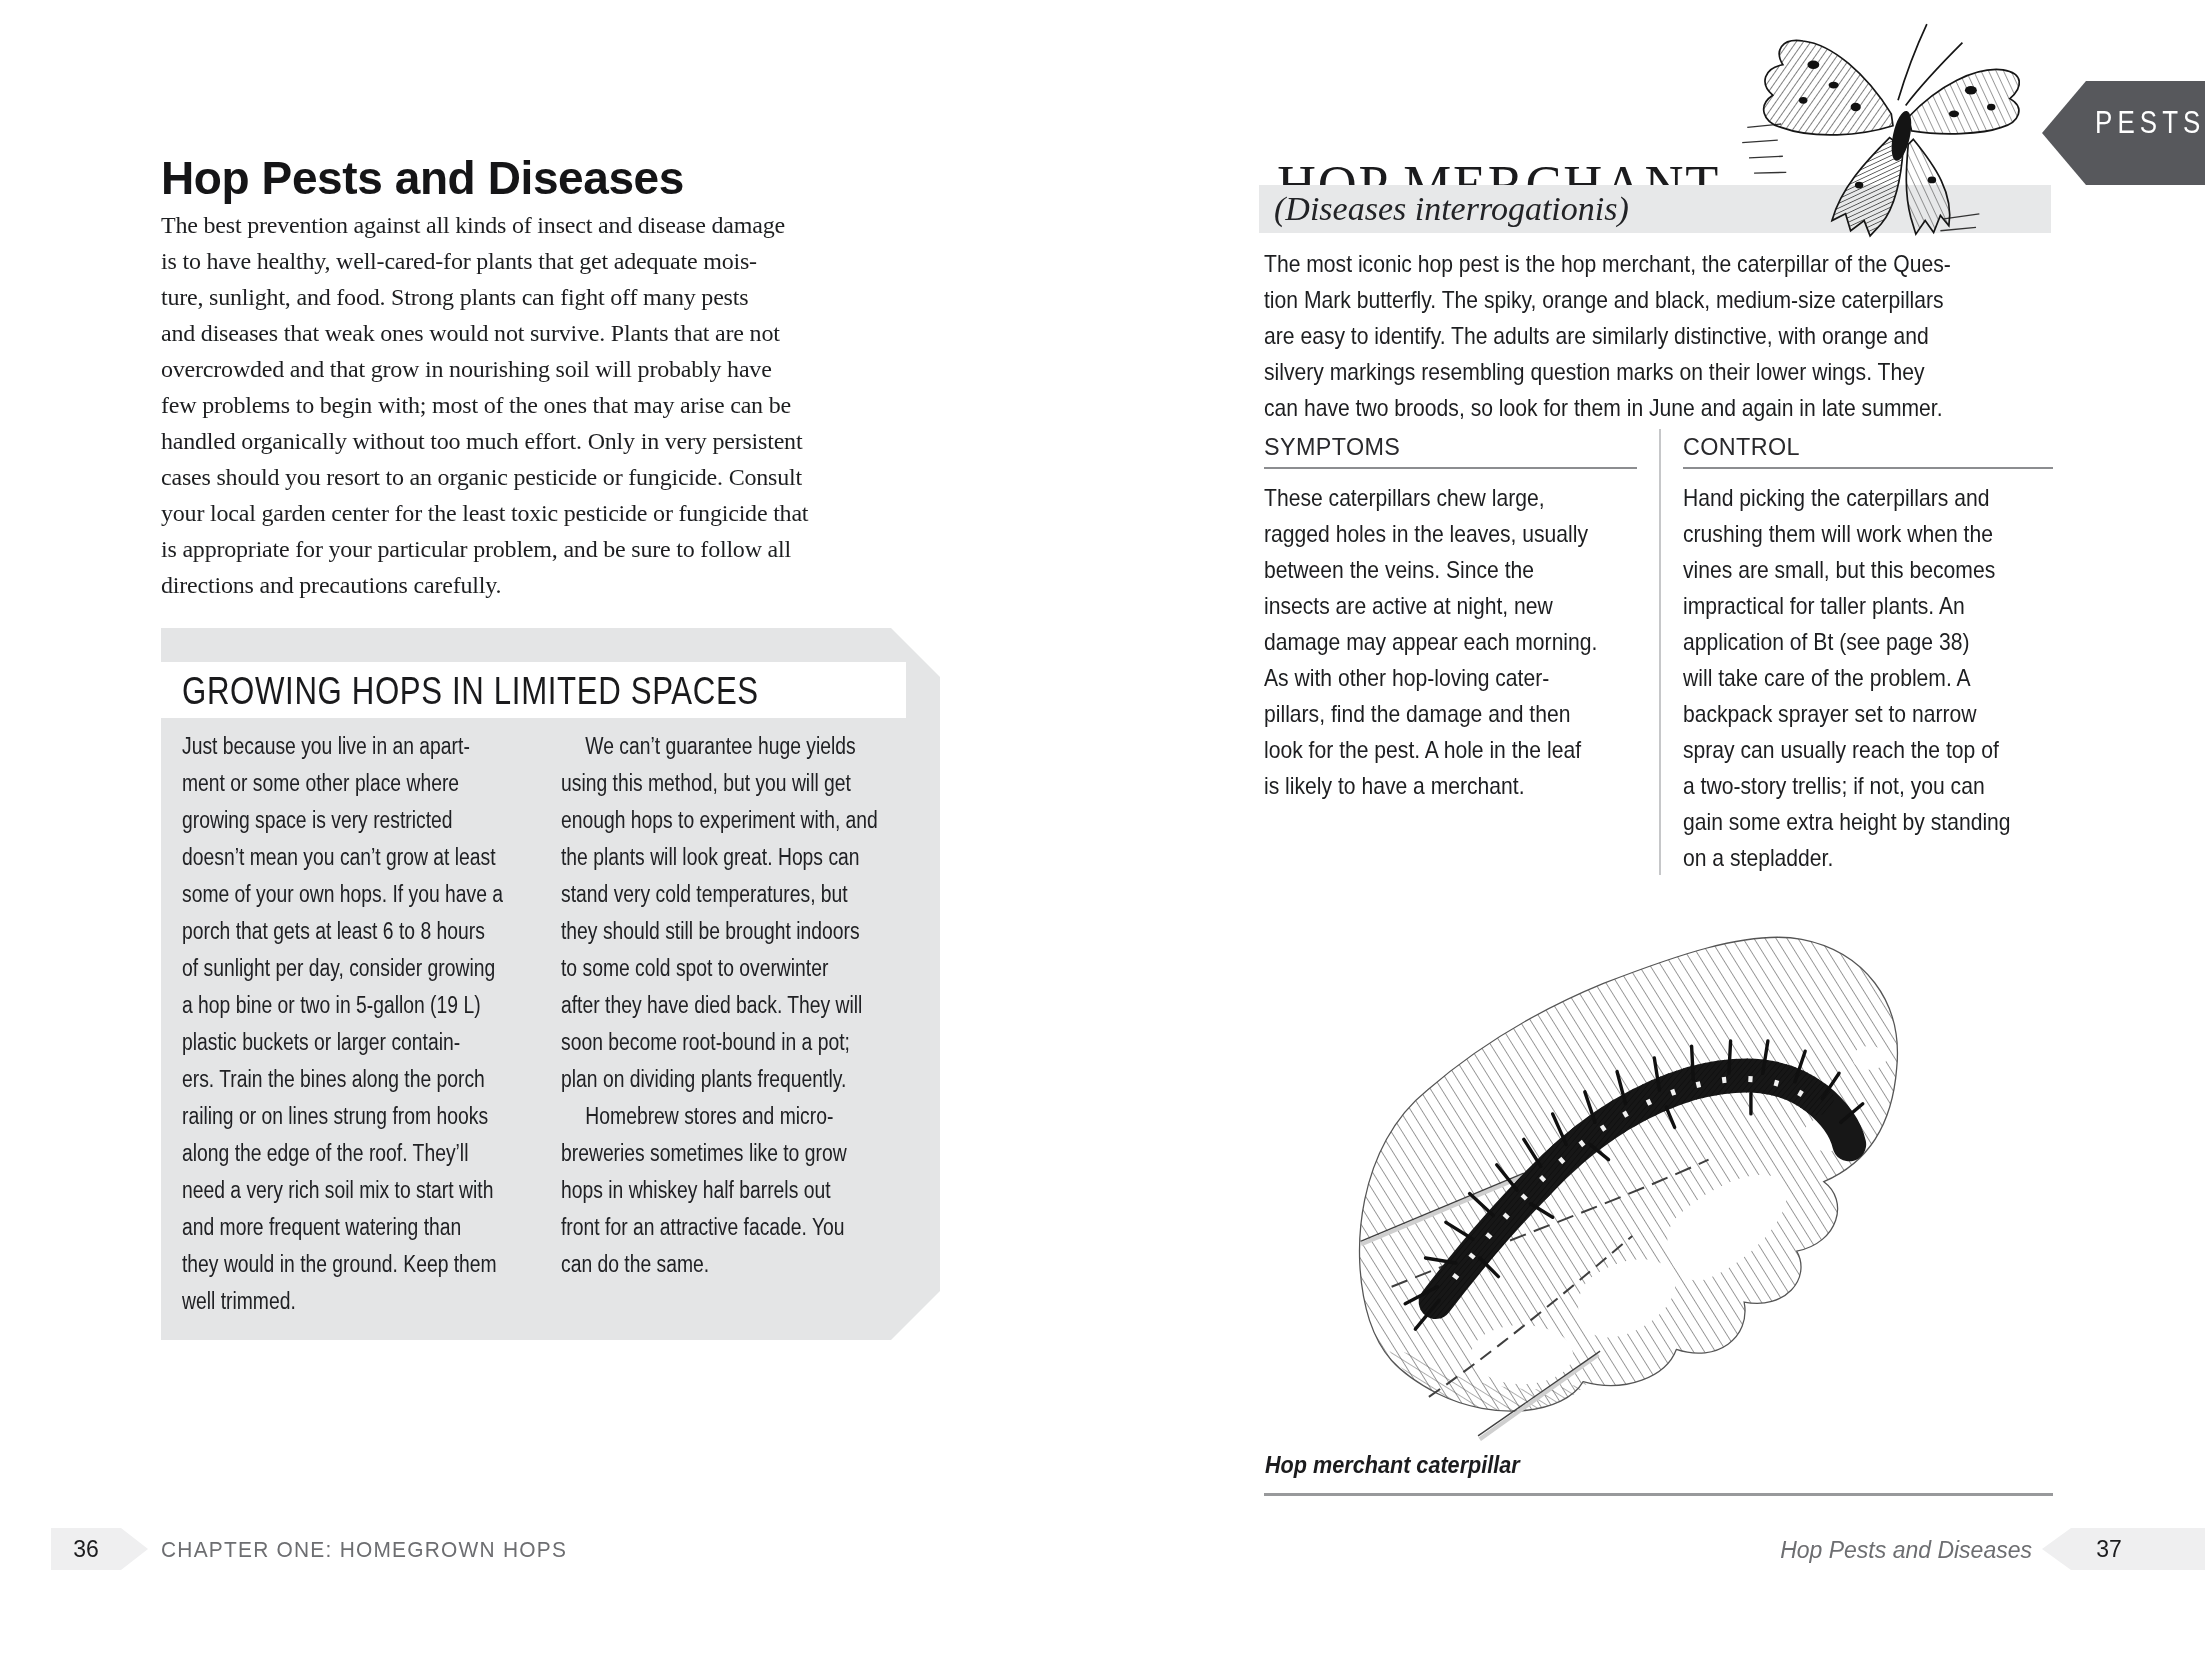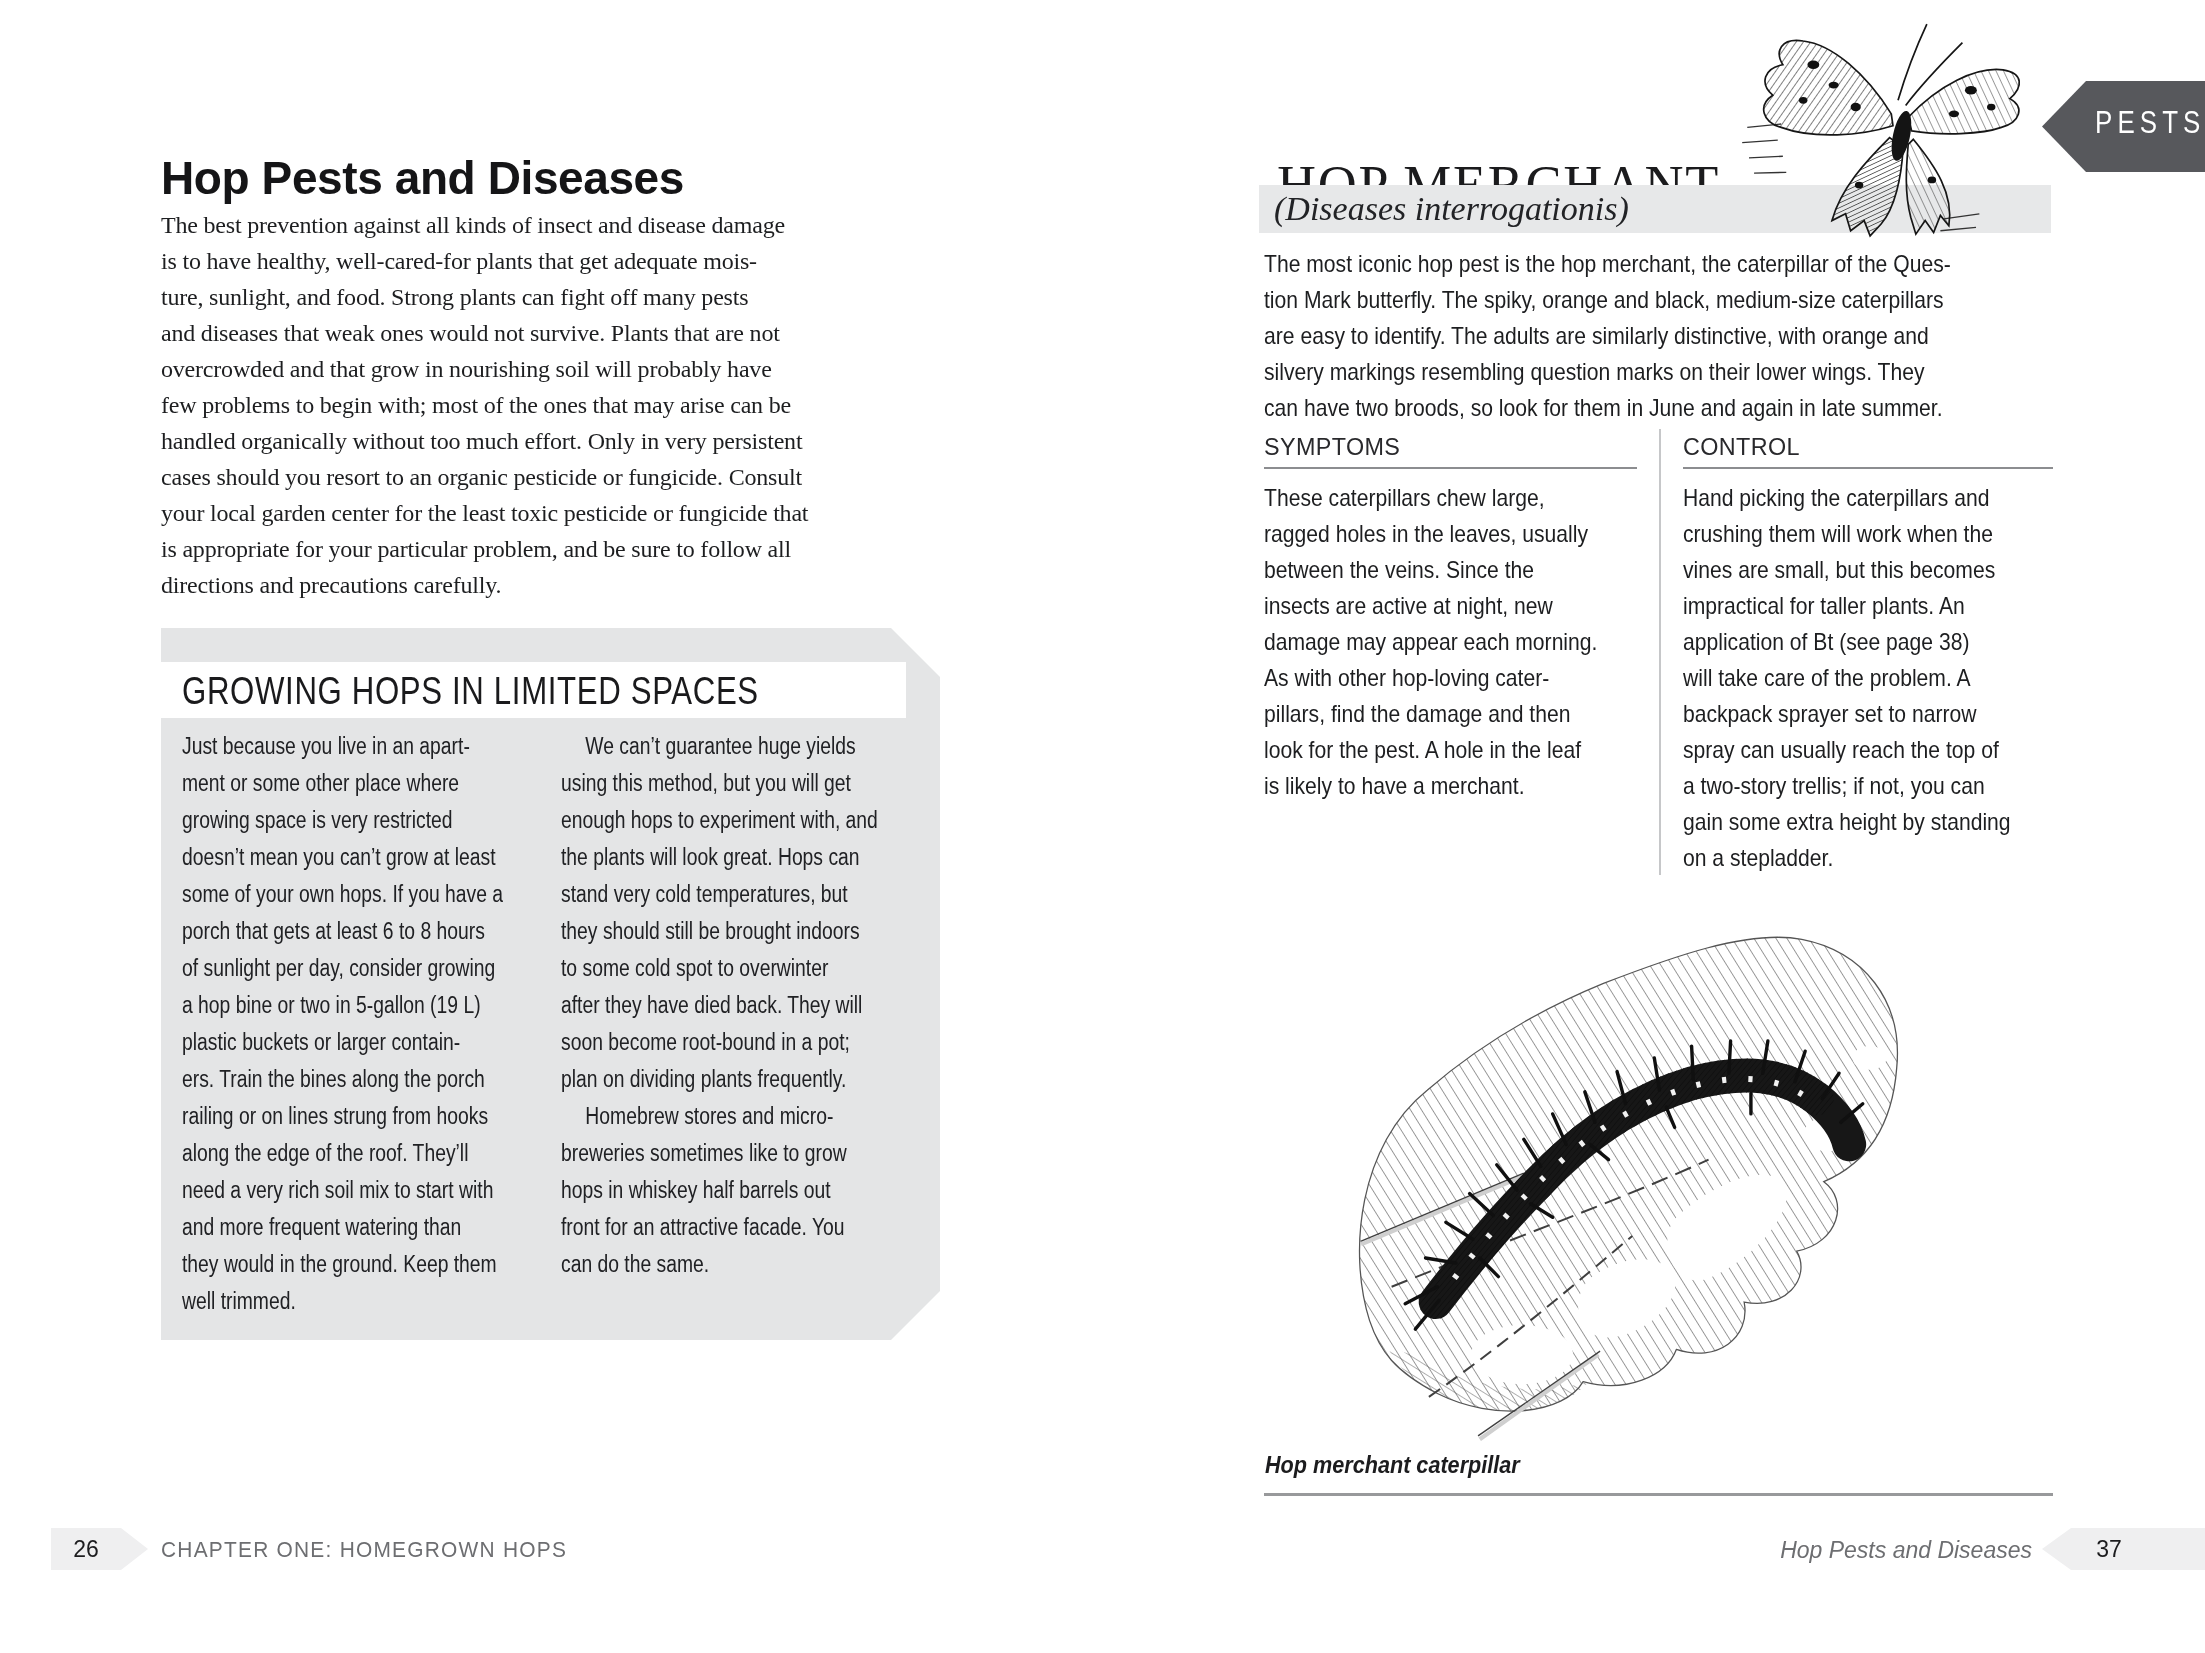--- a/index.html
+++ b/index.html
@@ -36,21 +36,21 @@
   .box-col{
     top:728px;width:400px;font-size:23px;line-height:37px;color:#202124;
     transform:scaleX(0.84);transform-origin:0 0;
   }
   .box-col1{left:182px;}
   .box-col2{left:561px;}
   .box-col2 .para{margin:0;text-indent:29px;}
 
   
   .pests-tab{
-    left:2042px;top:81px;width:163px;height:91px;background:#57585c;
+    left:2042px;top:81px;width:163px;height:104px;background:#57585c;
     clip-path:polygon(44px 0, 100% 0, 100% 100%, 44px 100%, 0 50%);
   }
   .pests-tab-label{
     position:absolute;left:53px;top:0;height:81px;line-height:83px;
     font-size:30.5px;letter-spacing:6px;color:#ffffff;
     transform:scaleX(0.85);transform-origin:0 0;white-space:nowrap;
   }
   .right-title{
     left:1277px;top:109px;width:763px;
     font-size:54px;letter-spacing:1.7px;color:#1b1b1d;font-weight:normal;
@@ -163,21 +163,21 @@
 soon become root-bound in a pot;
 plan on dividing plants frequently.</div>
   <div class="para ml">Homebrew stores and micro-
 breweries sometimes like to grow
 hops in whiskey half barrels out
 front for an attractive facade. You
 can do the same.</div>
 </div>
 
 <div class="abs footer-arrow-left"></div>
-<div class="abs footer-num-left">26</div>
+<div class="abs footer-num-left">36</div>
 <div class="abs footer-chapter">CHAPTER ONE: HOMEGROWN HOPS</div>
 
 <h2 class="abs right-title serif">HOP MERCHANT</h2>
 
 <div class="abs pests-tab">
   <span class="pests-tab-label">PESTS</span>
 </div>
 
 <div class="abs subtitle-band"></div>
 <div class="abs subtitle-text serif">(Diseases interrogationis)</div>

